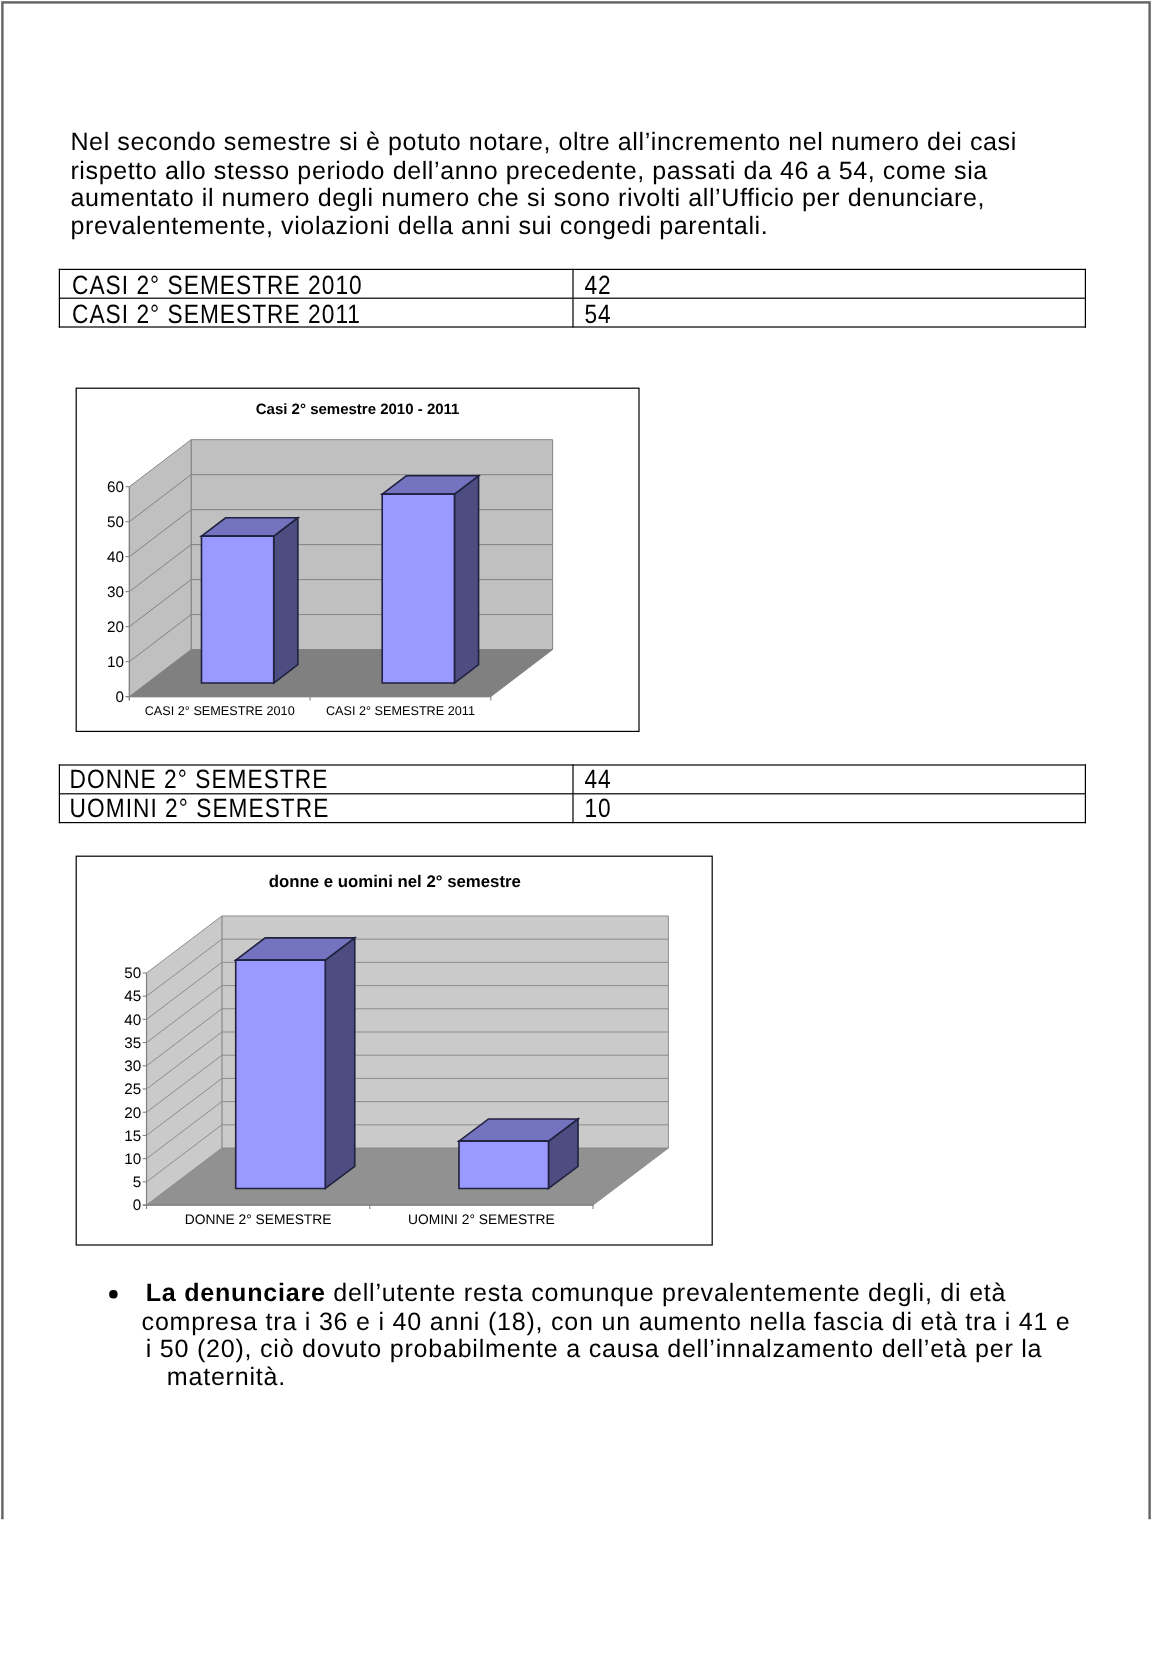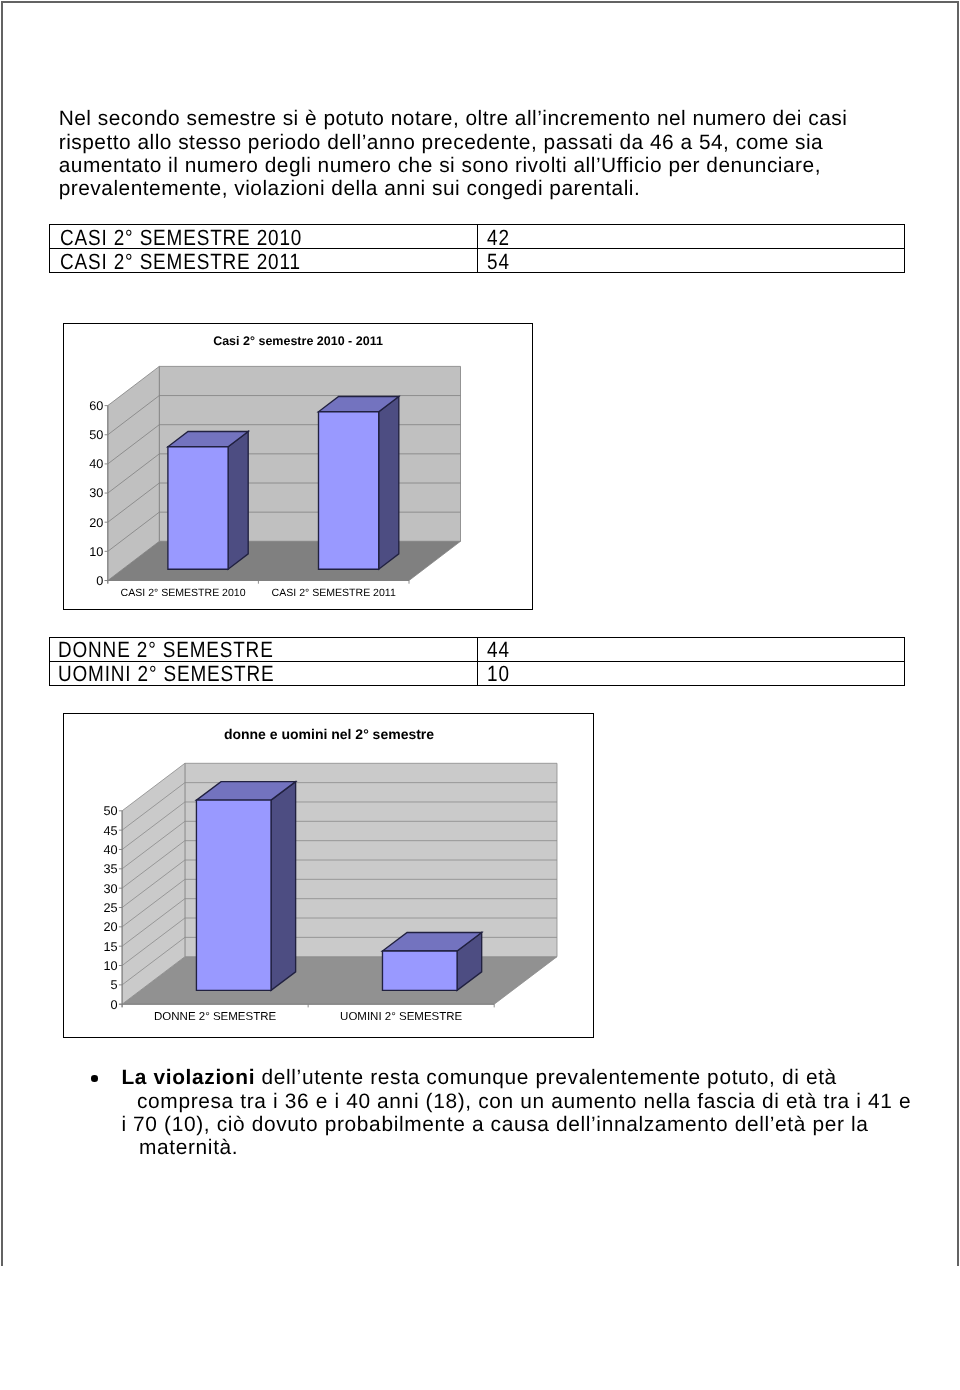--- a/index.html
+++ b/index.html
@@ -164,21 +164,21 @@
         <line x1="244.14999999999998" y1="290.2" x2="244.14999999999998" y2="293.4" stroke="#808080" stroke-width="0.9"></line>
         <line x1="430.2" y1="290.2" x2="430.2" y2="293.4" stroke="#808080" stroke-width="0.9"></line>
         <text x="151.125" y="306.3" text-anchor="middle" font-family="&quot;Liberation Sans&quot;,sans-serif" font-size="11.5" fill="#000">DONNE 2° SEMESTRE</text>
         <text x="337.175" y="306.3" text-anchor="middle" font-family="&quot;Liberation Sans&quot;,sans-serif" font-size="11.5" fill="#000">UOMINI 2° SEMESTRE</text>
         <text x="265" y="24.8" text-anchor="middle" font-family="&quot;Liberation Sans&quot;,sans-serif" font-size="14" font-weight="bold" fill="#000">donne e uomini nel 2° semestre</text>
       </svg>
     </div>
 
   <div>
     <div class="bullet-dot" style="left:91.4px;top:1075.4px"></div>
-    <div class="txt bul" style="left:121.4px;top:1068.4px"><span class="b">La violazioni</span><span> dell’utente resta comunque prevalentemente potuto, di età</span></div>
-    <div class="txt bul" style="left:137px;top:1091.7px">compresa tra i 36 e i 40 anni (18), con un aumento nella fascia di età tra i 41 e</div>
-    <div class="txt bul" style="left:121.4px;top:1115.0px">i 70 (10), ciò dovuto probabilmente a causa dell’innalzamento dell’età per la</div>
+    <div class="txt bul" style="left:121.4px;top:1068.4px"><span class="b">La denunciare</span><span> dell’utente resta comunque prevalentemente degli, di età</span></div>
+    <div class="txt bul" style="left:118px;top:1091.7px">compresa tra i 36 e i 40 anni (18), con un aumento nella fascia di età tra i 41 e</div>
+    <div class="txt bul" style="left:121.4px;top:1115.0px">i 50 (20), ciò dovuto probabilmente a causa dell’innalzamento dell’età per la</div>
     <div class="txt bul" style="left:139px;top:1138.3px">maternità.</div>
   </div>
 
   <div class="pageno" style="left:880.8px;top:1346.4px">10</div>
 
 </div>
 
 </body></html>

